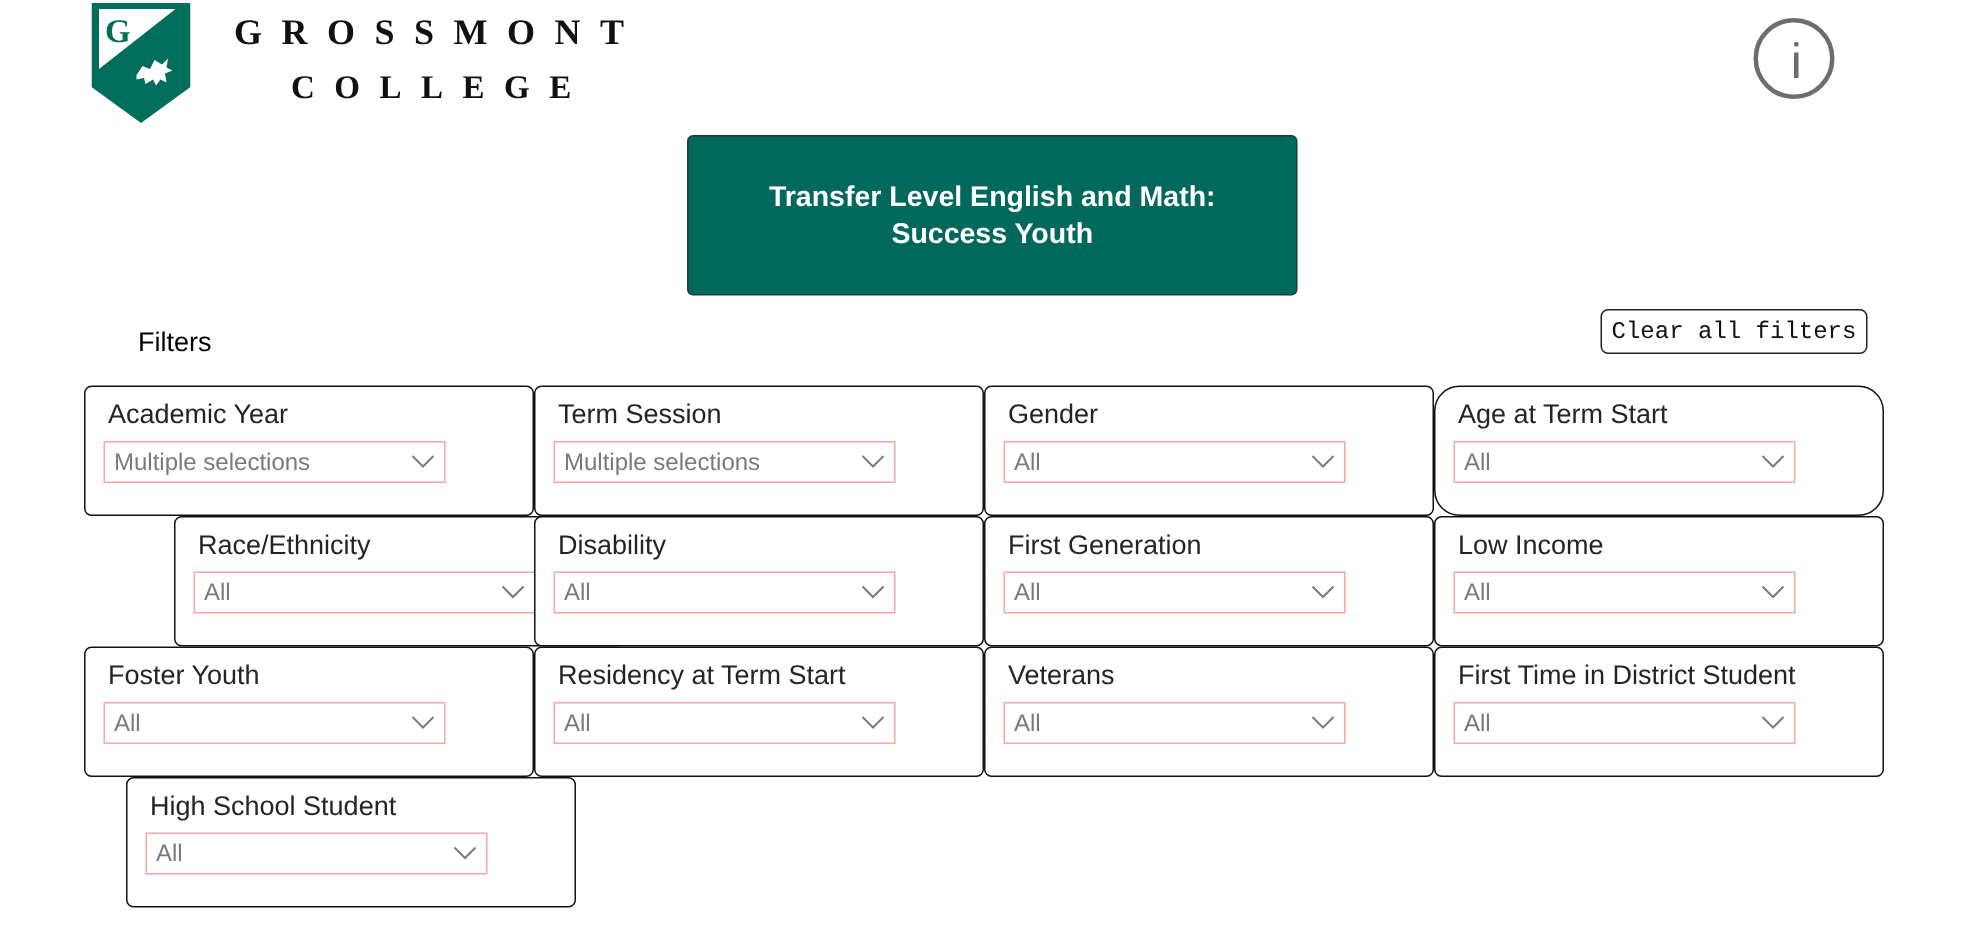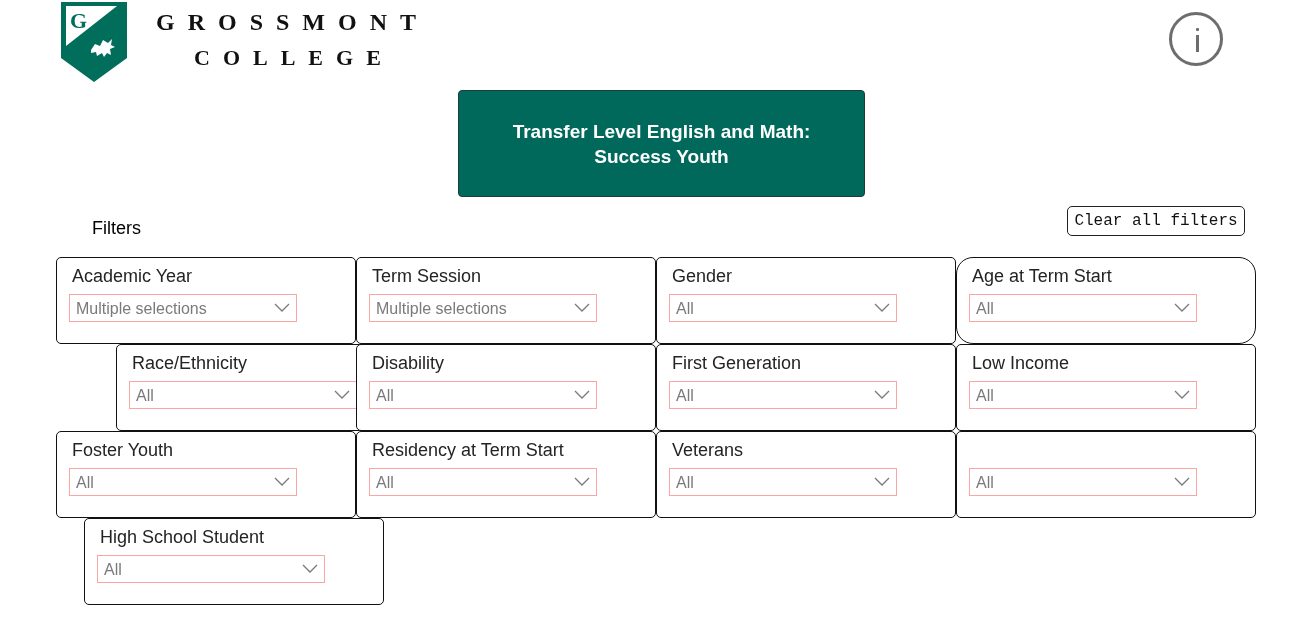--- a/index.html
+++ b/index.html
@@ -146,20 +146,21 @@
     <div class="slicer" style="left: 656px; top: 431px;">
       <div class="s-title">Veterans</div>
       <div class="s-dd">
         <span class="s-val">All</span>
         <svg class="s-chev" viewBox="0 0 16 12">
           <path d="M1 3 L8 10 L15 3" fill="none" stroke="#7a7a7a" stroke-width="1.3"></path>
         </svg>
       </div>
     </div>
     <div class="slicer" style="left: 956px; top: 431px;">
+      <div class="s-title">First Time in District Student</div>
       <div class="s-dd">
         <span class="s-val">All</span>
         <svg class="s-chev" viewBox="0 0 16 12">
           <path d="M1 3 L8 10 L15 3" fill="none" stroke="#7a7a7a" stroke-width="1.3"></path>
         </svg>
       </div>
     </div>
     <div class="slicer" style="left: 56px; top: 518px; margin-left: 28px;">
       <div class="s-title">High School Student</div>
       <div class="s-dd">

